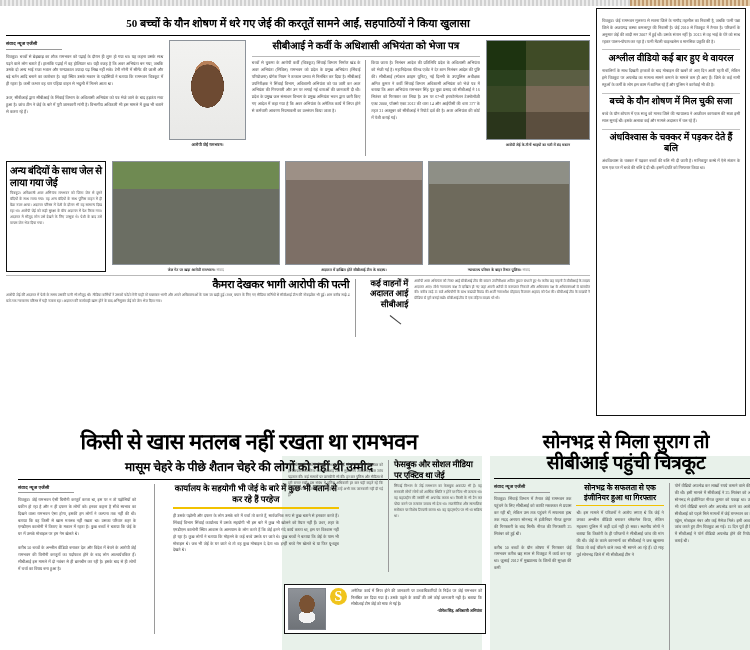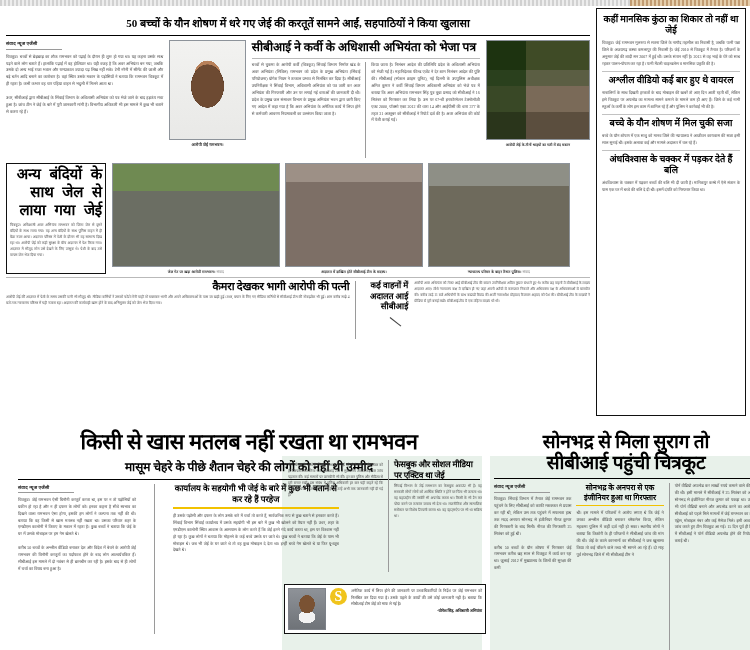--- a/index.html
+++ b/index.html
@@ -53,21 +53,21 @@
     margin-top: 7px; color: #000;
   }
   .hr-black { height: 1.4px; background: #000; margin-top: 5px; }
 
   .byline {
     font-size: 4.6px; font-weight: 700; color: #1b1b1b; letter-spacing: .2px;
   }
   .byline-rule { height: .8px; background: #9a9a9a; margin-top: 2.5px; width: 56px;}
 
   .deck {
-    font-size: 12px; font-weight: 700; color: #000;
+    font-size: 10px; font-weight: 700; text-align: center; color: #000;
     line-height: 1.25;
   }
   .cap {
     font-size: 4.0px; font-weight: 700; color: #222; text-align: center;
     letter-spacing: .1px;
   }
   .cap .src { font-weight: 400; color: #777; }
 
   
   .photo { background:#9fa6ac; position: relative; overflow: hidden; border: .5px solid #8d939a; }
@@ -169,21 +169,21 @@
                linear-gradient(180deg,#5f7a46 0 30%, #8a9a7a 30% 46%, #b9ada0 46% 72%, #8a7f71 72% 100%),
                linear-gradient(90deg,#4e6a3c 0 38%, #a89c8c 38% 100%);
                background-blend-mode:multiply;"></div>
         <div class="cap" style="margin-top:2px; font-size:3.6px;">आरोपी जेई के तीनों भाइयों का गली में बंद मकान</div>
       </div>
     </div>
 
     <div style="display:flex; gap:6px; margin-top:5px;">
 
       <div style="width:100px; border:1px solid #111; padding:3px;">
-        <div class="hl-main" style="font-size:15px;line-height:1.18;text-align:right;font-family:Liberation Mono, monospace;">अन्य बंदियों के साथ जेल से लाया गया जेई</div>
+        <div class="hl-main" style="font-size:10px;line-height:1.18;text-align:left;">अन्य बंदियों के साथ जेल से लाया गया जेई</div>
         <div class="micro" style="margin-top:3px;">चित्रकूट। अधिशासी अवर अभियंता रामभवन को जिला जेल से दूसरे बंदियों के साथ लाया गया। वह अन्य बंदियों के साथ पुलिस वाहन में ही बैठा नजर आया। अदालत परिसर में पेशी के दौरान भी वह सामान्य दिख रहा था। आरोपी जेई को कड़ी सुरक्षा के बीच अदालत में पेश किया गया। अदालत में मौजूद लोग उसे देखने के लिए उत्सुक थे। पेशी के बाद उसे वापस जेल भेज दिया गया।</div>
       </div>
 
       <div style="flex:1;">
         <div style="display:flex; gap:5px;">
           <div style="width:168px;">
             <div class="photo" style="height:104px;background:
                    linear-gradient(180deg,#6f8a52 0 26%, #6b6e63 26% 100%),
                    repeating-linear-gradient(92deg, rgba(160,40,30,.75) 0 3px, rgba(0,0,0,0) 3px 22px);
                    background-blend-mode:normal;"></div>
@@ -230,21 +230,20 @@
 
       <div style="width:176px;">
         <div class="micro" style="font-size:3.5px;">आरोपी अवर अभियंता को लेकर आई सीबीआई टीम की कमान उपनिरीक्षक अमित कुमार संभाले हुए थे। करीब छह वाहनों में सीबीआई के सदस्य अदालत आए। सीधे न्यायालय कक्ष में दाखिल हो गए जहां अपनी अटैची से कागजात निकाले और अधिवक्ता पक्ष के अधिवक्ताओं से बातचीत की। करीब साढ़े 11 बजे अभियोगी के साथ कस्टडी रिमांड की अर्जी न्यायाधीश मोहम्मद रिजवान अहमद को पेश की। सीबीआई टीम के सदस्यों ने मीडिया से दूरी बनाई रखी। सीबीआई टीम में एक महिला सदस्य भी थी।</div>
       </div>
     </div>
   </div>
 
   <div class="sidebar">
 
     <div>
-      <div class="side-hl">कहीं मानसिक कुंठा का शिकार तो नहीं था जेई</div>
       <div class="side-body">चित्रकूट। जेई रामभवन मूलरूप से सतना जिले के नागौद तहसील का निवासी है, जबकि पत्नी पन्ना जिले के अजयगढ़ कस्बा कमलापुर की निवासी है। जेई 2010 से चित्रकूट में तैनात है। परिजनों के अनुसार जेई की शादी सन 2007 में हुई थी। उसके संतान नहीं है। 2013 से वह भाई के घेरे को साथ रहकर पालन-पोषण कर रहा है। पत्नी मेंटली चाइल्डलेस व मानसिक प्रकृति की है।</div>
     </div>
     <div class="side-sep"></div>
 
     <div>
       <div class="side-hl">अश्लील वीडियो कई बार हुए थे वायरल</div>
       <div class="side-body">नाबालिगों के साथ दिखती हरकतों के बाद मोबाइल की खबरें तो आए दिन आती रहती थीं, लेकिन इसे चित्रकूट पर अपलोड का मामला सामने कमाने के मामले कम ही आए हैं। जिले के कई नामी स्कूलों के कर्मी के लोग इस काम में शामिल रहे हैं और पुलिस ने कार्रवाई भी की है।</div>
     </div>
     <div class="side-sep"></div>
 
@@ -327,21 +326,21 @@
       <div style="display:flex; gap:5px; margin-top:4px;">
         <div style="width:78px;">
           <div class="byline">संवाद न्यूज एजेंसी</div>
           <div class="byline-rule"></div>
           <div class="body-txt" style="margin-top:4px; white-space:pre-line;">चित्रकूट। सिंचाई विभाग में तैनात जेई रामभवन तक पहुंचने के लिए सीबीआई को काफी मशक्कत से प्रयास कर रही थी, लेकिन उस तक पहुंचने में सफलता हाथ तक मदद अनपरा सोनभद्र से इंजीनियर नीरज कुमार की गिरफ्तारी के बाद मिली। नीरज की गिरफ्तारी 25 सितंबर को हुई थी।
 
 करीब 50 बच्चों के यौन शोषण में गिरफ्तार जेई रामभवन करीब छह साल से चित्रकूट में कार्य कर रहा था। जुलाई 2012 में मुख्यालय के जिलों की सुरक्षा की कमी</div>
         </div>
 
         <div style="width:88px;">
-          <div class="kicker" style="font-size:7.6px;">सोनभद्र के अनपरा से एक इंजीनियर हुआ था गिरफ्तार</div>
+          <div class="kicker" style="font-size:7.6px;">सोनभद्र के सफलता से एक इंजीनियर हुआ था गिरफ्तार</div>
           <div class="kicker-ul"></div>
           <div class="body-txt" style="margin-top:4px;">थी। इस मामले में परिजनों ने आरोप लगाए थे कि जेई ने उनका अश्लील वीडियो बनाकर ब्लैकमेल किया, लेकिन महकमा पुलिस में कहीं दर्ज नहीं हो सका। स्थानीय लोगों ने बताया कि किशोरी के ही परिजनों ने सीबीआई जांच की मांग की थी। जेई के काले कारनामों का सीबीआई ने जब खुलासा किया तो कई चौंकने वाले तथ्य भी सामने आ रहे हैं। दो माह पूर्व सोनभद्र जिले में भी सीबीआई टीम ने</div>
         </div>
 
         <div class="vline" style="height:180px;"></div>
 
         <div style="width:84px;">
           <div class="body-txt">पोर्न वीडियो अपलोड कर लाखों रुपये कमाने वाले की जांच की थी। इसी मामले में सीबीआई ने 25 सितंबर को अनपरा सोनभद्र से इंजीनियर नीरज कुमार को पकड़ा था। उस पर भी पोर्न वीडियो बनाने और अपलोड करने का आरोप है। सीबीआई को पहले मिले मामलों में जेई रामभवन का ई-मेल एड्रेस, मोबाइल नंबर और कई मैसेज मिले। इसी आधार पर जांच करते हुए टीम चित्रकूट आ गई। 15 दिन पूर्व ही दिल्ली में सीबीआई ने पोर्न वीडियो अपलोड होने की रिपोर्ट दर्ज कराई थी।</div>
         </div>
       </div>

